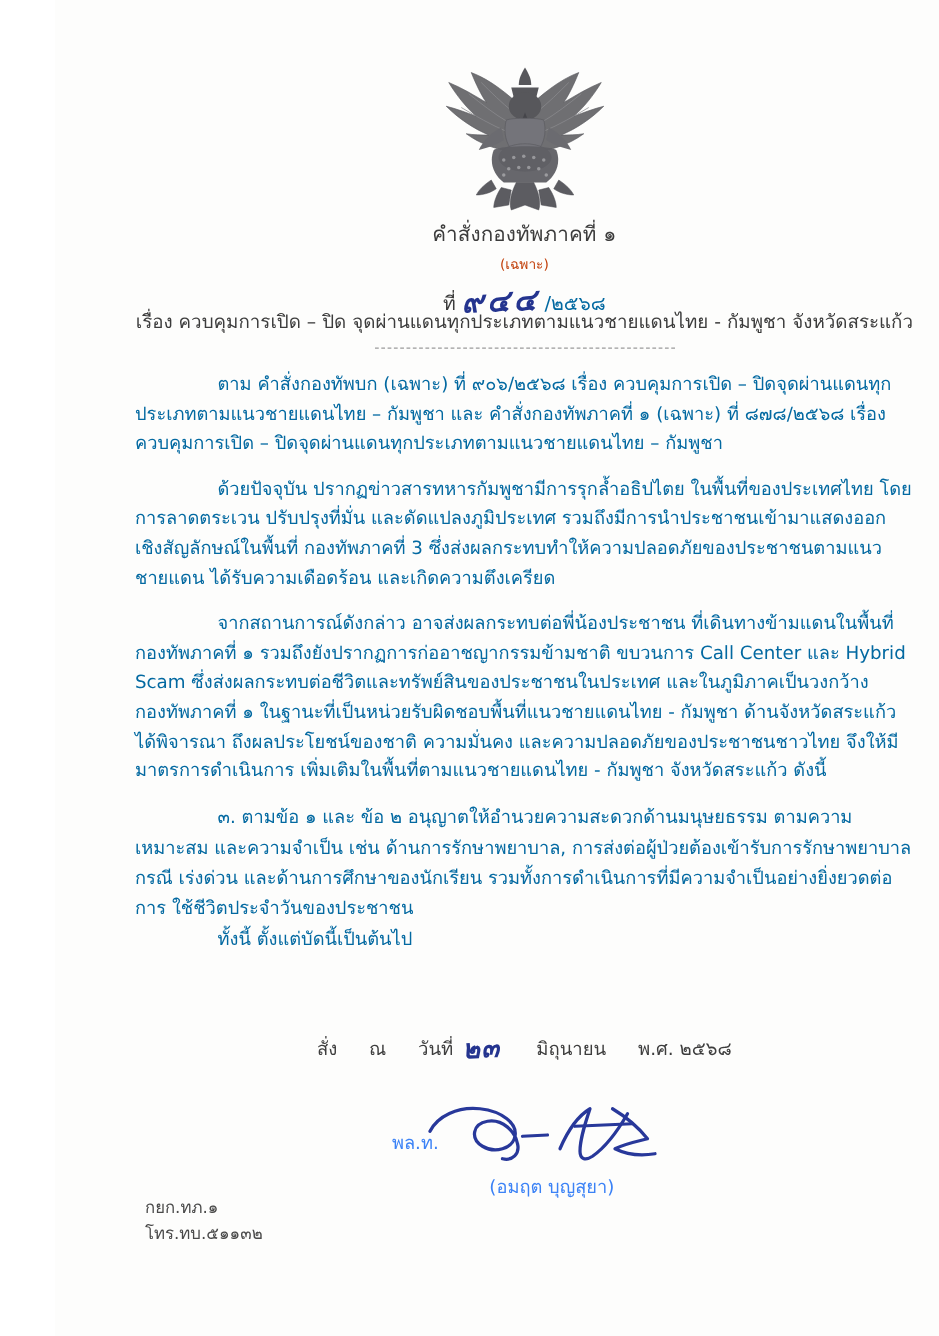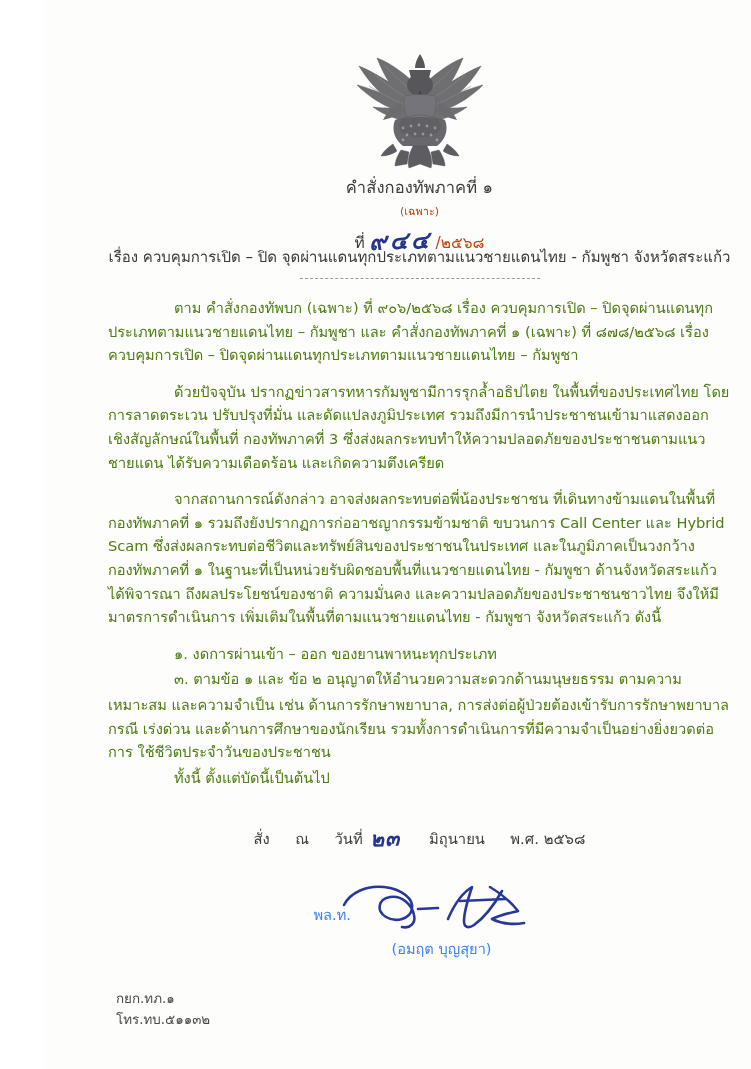--- a/index.html
+++ b/index.html
@@ -70,21 +70,21 @@
     color: #24348f;
     font-size: 24px;
     font-weight: bold;
     font-style: italic;
     letter-spacing: 3px;
     transform: translateY(1px) rotate(-2deg);
     display: inline-block;
   }
   .year-suffix {
     font-size: 15.5px;
-    color: #c2410c;
+    color: #0369a1;
   }
 
   .subject-line {
     position: absolute;
     top: 245px;
     left: 0;
     width: 751px;
     text-align: center;
     font-size: 15px;
     color: #3c3c3c;
@@ -100,21 +100,21 @@
   }
 
   
   .body-text {
     position: absolute;
     top: 296px;
     left: 64px;
     width: 625px;
     font-size: 14.6px;
     line-height: 23.6px;
-    color: #4d7c0f;
+    color: #0369a1;
     text-align: left;
   }
   .para {
     margin: 0 0 14px 0;
     text-indent: 66px;
   }
   .para.tight { margin-bottom: 13px; }
   .item {
     margin: 0 0 2px 0;
     text-indent: 66px;
@@ -177,21 +177,21 @@
     width: 210px;
     height: 56px;
   }
   .sig-name { font-size: 14.6px; padding-left: 44px; }
   .sig-post { font-size: 14.6px; }
 
   
   .footer {
     position: absolute;
     left: 72px;
-    top: 988px;
+    top: 956px;
     font-size: 13.4px;
     line-height: 21px;
     color: #4a4a4a;
   }
 </style>
 </head>
 <body>
 
 <div class="page">
 
@@ -272,21 +272,20 @@
   </div>
 
   <div class="subject-line">เรื่อง ควบคุมการเปิด – ปิด จุดผ่านแดนทุกประเภทตามแนวชายแดนไทย - กัมพูชา จังหวัดสระแก้ว</div>
   <div class="rule"></div>
 
   <div class="body-text">
     <p class="para tight">ตาม คำสั่งกองทัพบก (เฉพาะ) ที่ ๙๐๖/๒๕๖๘ เรื่อง ควบคุมการเปิด – ปิดจุดผ่านแดนทุกประเภทตามแนวชายแดนไทย – กัมพูชา และ คำสั่งกองทัพภาคที่ ๑ (เฉพาะ) ที่ ๘๗๘/๒๕๖๘ เรื่อง ควบคุมการเปิด – ปิดจุดผ่านแดนทุกประเภทตามแนวชายแดนไทย – กัมพูชา</p>
     <p class="para tight">ด้วยปัจจุบัน ปรากฏข่าวสารทหารกัมพูชามีการรุกล้ำอธิปไตย ในพื้นที่ของประเทศไทย โดยการลาดตระเวน ปรับปรุงที่มั่น และดัดแปลงภูมิประเทศ รวมถึงมีการนำประชาชนเข้ามาแสดงออก เชิงสัญลักษณ์ในพื้นที่ กองทัพภาคที่ 3 ซึ่งส่งผลกระทบทำให้ความปลอดภัยของประชาชนตามแนวชายแดน ได้รับความเดือดร้อน และเกิดความตึงเครียด</p>
     <p class="para tight">จากสถานการณ์ดังกล่าว อาจส่งผลกระทบต่อพี่น้องประชาชน ที่เดินทางข้ามแดนในพื้นที่ กองทัพภาคที่ ๑ รวมถึงยังปรากฏการก่ออาชญากรรมข้ามชาติ ขบวนการ Call Center และ Hybrid Scam ซึ่งส่งผลกระทบต่อชีวิตและทรัพย์สินของประชาชนในประเทศ และในภูมิภาคเป็นวงกว้าง กองทัพภาคที่ ๑ ในฐานะที่เป็นหน่วยรับผิดชอบพื้นที่แนวชายแดนไทย - กัมพูชา ด้านจังหวัดสระแก้ว ได้พิจารณา ถึงผลประโยชน์ของชาติ ความมั่นคง และความปลอดภัยของประชาชนชาวไทย จึงให้มีมาตรการดำเนินการ เพิ่มเติมในพื้นที่ตามแนวชายแดนไทย - กัมพูชา จังหวัดสระแก้ว ดังนี้</p>
 
-    <p class="item">๑. งดการผ่านเข้า – ออก ของยานพาหนะทุกประเภท</p>
     <p class="item">๓. ตามข้อ ๑ และ ข้อ ๒ อนุญาตให้อำนวยความสะดวกด้านมนุษยธรรม ตามความ</p>
     <p class="item-cont">เหมาะสม และความจำเป็น เช่น ด้านการรักษาพยาบาล, การส่งต่อผู้ป่วยต้องเข้ารับการรักษาพยาบาลกรณี เร่งด่วน และด้านการศึกษาของนักเรียน รวมทั้งการดำเนินการที่มีความจำเป็นอย่างยิ่งยวดต่อการ ใช้ชีวิตประจำวันของประชาชน</p>
 
     <p class="para">ทั้งนี้ ตั้งแต่บัดนี้เป็นต้นไป</p>
   </div>
 
   <div class="date-line">
     <span>สั่ง</span>
     <span class="spacer"></span>
     <span>ณ</span>

